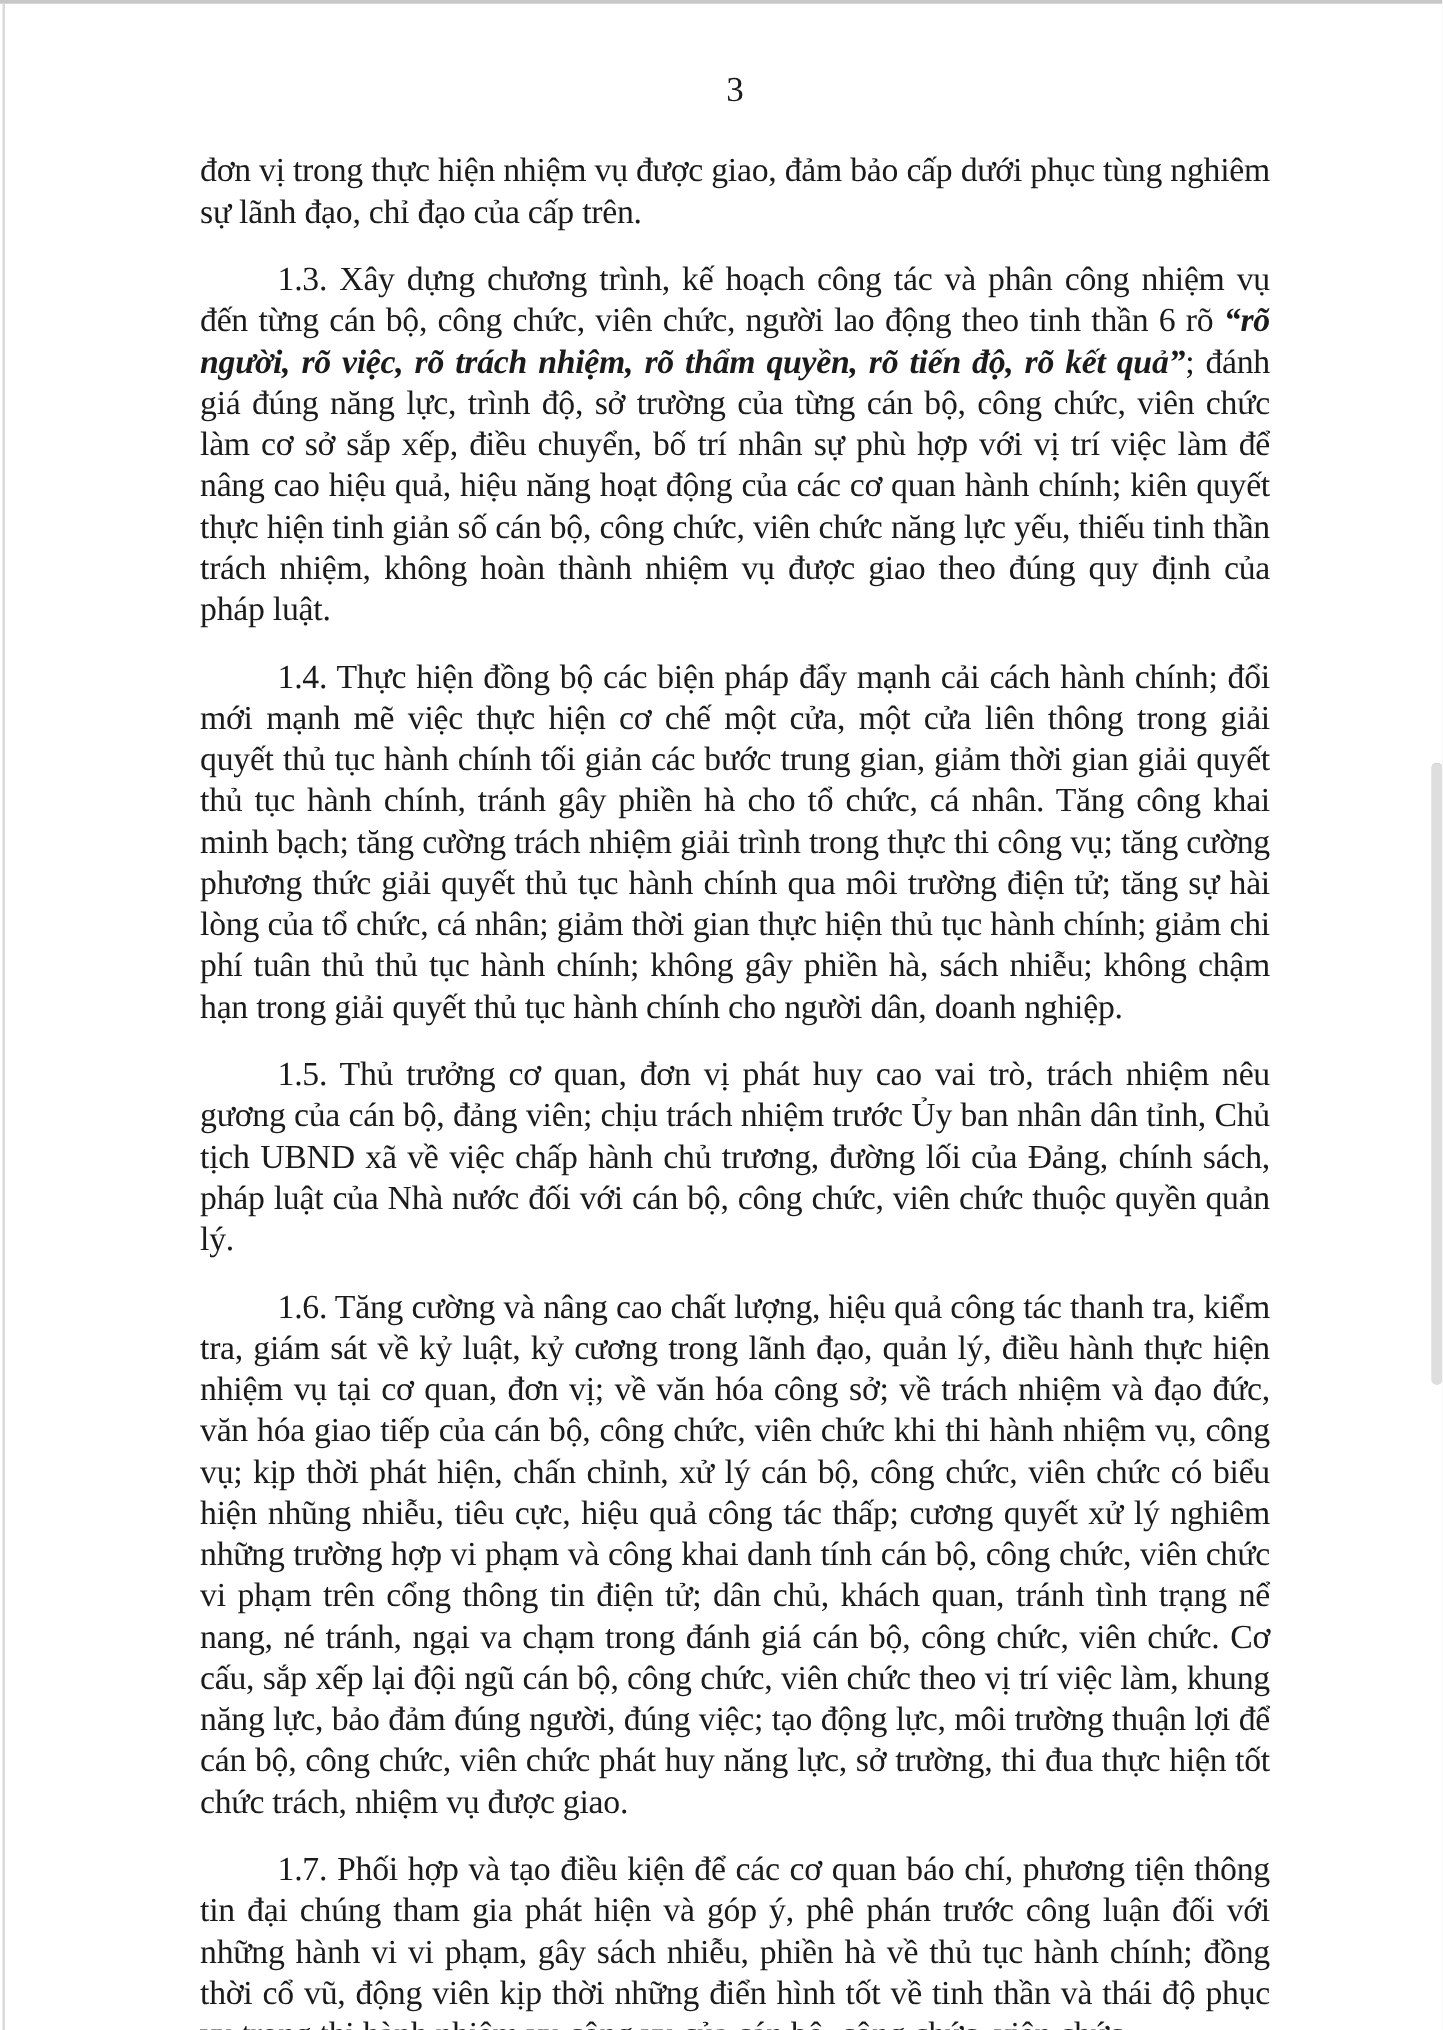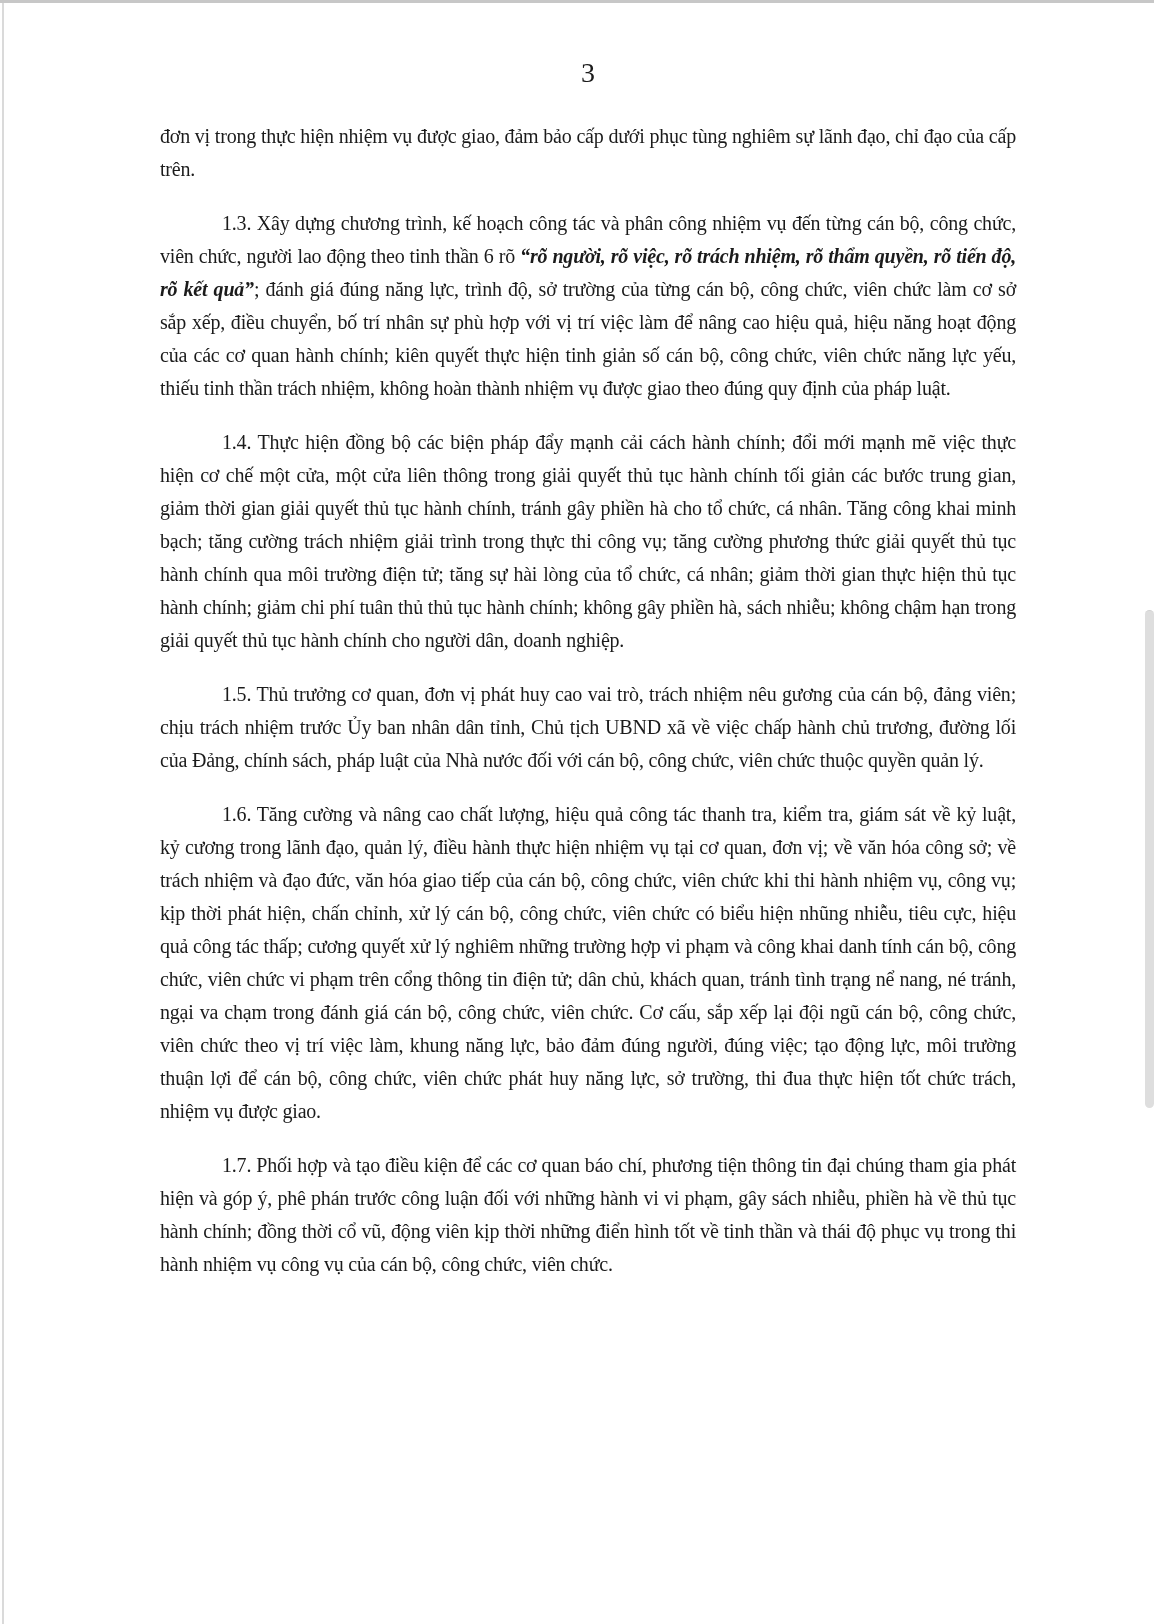--- a/index.html
+++ b/index.html
@@ -36,21 +36,21 @@
     padding-top: 56px;
   }
   .page-number {
     text-align: center;
     font-size: 28px;
     line-height: 34px;
     margin: 0 0 30px 0;
   }
   .para {
     margin: 0 0 21px 0;
-    font-size: 20px;
+    font-size: 27px;
     line-height: 33px;
     text-align: justify;
     text-justify: inter-word;
     letter-spacing: -0.2px;
   }
   .para.indent {
     text-indent: 62px;
   }
   .seg-normal {
     font-style: normal;

